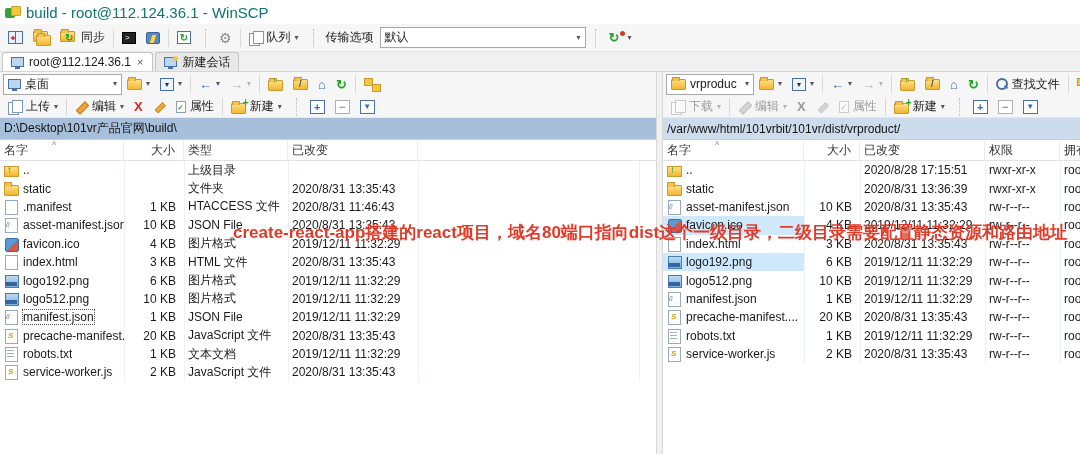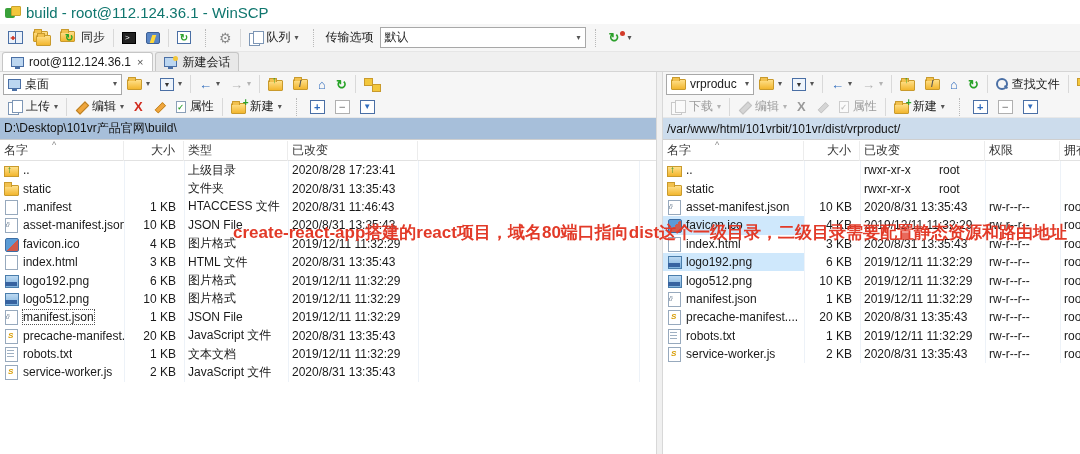--- a/index.html
+++ b/index.html
@@ -314,21 +314,20 @@
           <div class="vline" style="left:288px;"></div>
           <div class="vline" style="left:418px;"></div>
           <div class="vline" style="left:639px;"></div>
         <div class="frow">
               <div class="cell col-name">
                 <i class="fi fi-folderup"></i>
                 <span class="fname">..</span>
               </div>
               <div class="cell col-size num"></div>
               <div class="cell col-type">上级目录</div>
-              <div class="cell col-changed">2020/8/28 17:23:41</div>
             </div>
             <div class="frow">
               <div class="cell col-name">
                 <i class="fi fi-folder"></i>
                 <span class="fname">static</span>
               </div>
               <div class="cell col-size num"></div>
               <div class="cell col-type">文件夹</div>
               <div class="cell col-changed">2020/8/31 13:35:43</div>
             </div>
@@ -538,29 +537,31 @@
           <div class="vline" style="left:141px;"></div>
           <div class="vline" style="left:197px;"></div>
           <div class="vline" style="left:322px;"></div>
           <div class="vline" style="left:397px;"></div>
         <div class="frow">
               <div class="cell col-name">
                 <i class="fi fi-folderup"></i>
                 <span class="fname">..</span>
               </div>
               <div class="cell col-size num"></div>
+              <div class="cell col-changed">2020/8/28 17:15:51</div>
               <div class="cell col-perms">rwxr-xr-x</div>
               <div class="cell col-owner">root</div>
             </div>
             <div class="frow">
               <div class="cell col-name">
                 <i class="fi fi-folder"></i>
                 <span class="fname">static</span>
               </div>
               <div class="cell col-size num"></div>
+              <div class="cell col-changed">2020/8/31 13:36:39</div>
               <div class="cell col-perms">rwxr-xr-x</div>
               <div class="cell col-owner">root</div>
             </div>
             <div class="frow">
               <div class="cell col-name">
                 <i class="fi fi-json"></i>
                 <span class="fname">asset-manifest.json</span>
               </div>
               <div class="cell col-size num">10 KB</div>
               <div class="cell col-changed">2020/8/31 13:35:43</div>

